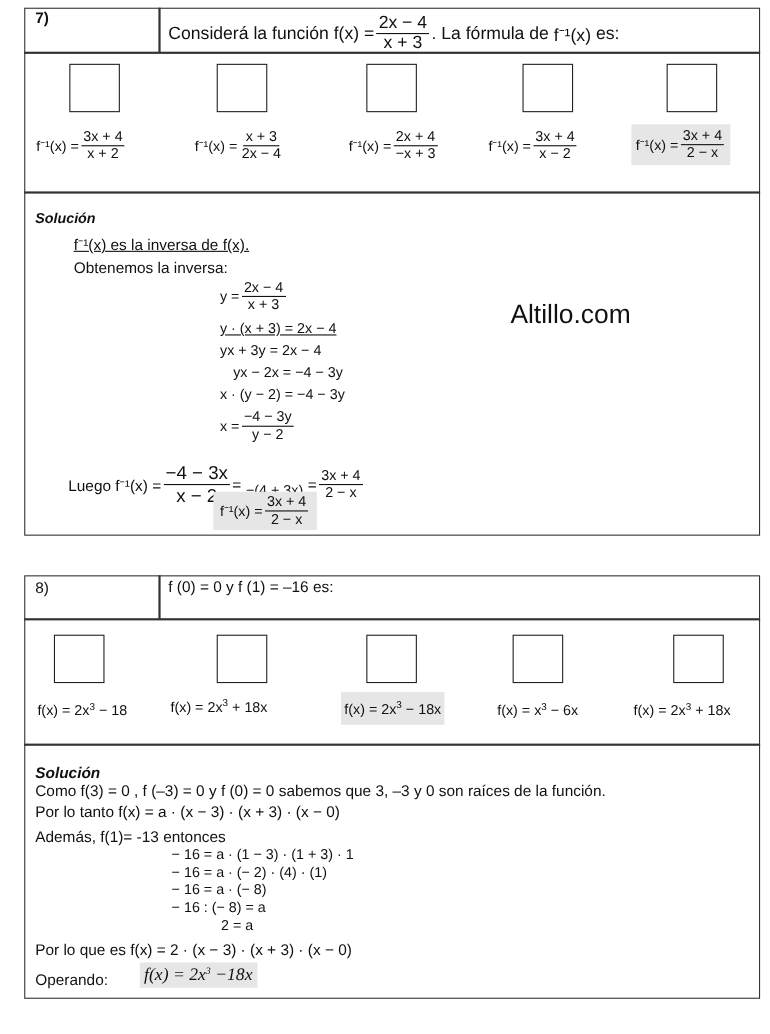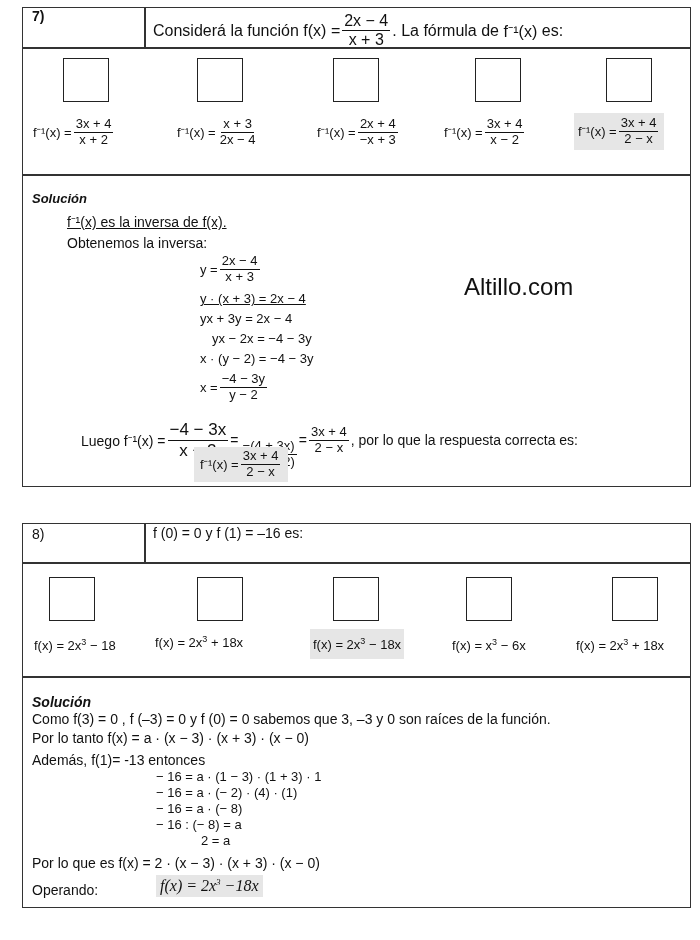--- a/index.html
+++ b/index.html
@@ -10,21 +10,21 @@
   .hline { position: absolute; height: 1.5px; background: #333; }
   .vline { position: absolute; width: 1.5px; background: #333; }
   .check { position: absolute; width: 46px; height: 44px; border: 1px solid #222; box-sizing: border-box; background: #fff; }
   .hl { background: #e6e6e6; }
   .frac { display: inline-flex; flex-direction: column; align-items: center; vertical-align: middle; margin: 0 2px; line-height: 1.15; }
   .frac .num { border-bottom: 1px solid #111; padding: 0 2px; }
   .frac .den { padding: 0 2px; }
   .math { font-size: 13px; white-space: nowrap; }
   .line { position: absolute; white-space: nowrap; }
   .sol-title { font-weight: bold; font-style: italic; font-size: 13px; }
-  .times { font-family: "Liberation Serif", serif; font-style: italic; font-size: 16px; margin-left: 29px; }
+  .times { font-family: "Liberation Serif", serif; font-style: italic; font-size: 16px; }
   sup { font-size: 9px; }
   .watermark { font-size: 24px; color: #111; }
 </style>
 </head>
 <body>
 
 <div>
 
   <div class="box" style="left:22px;top:7px;width:669px;height:480px;"></div>
   <div class="hline" style="left:22px;top:47px;width:669px;"></div>
@@ -103,37 +103,36 @@
   <div class="line math" style="left:212px;top:331px;">yx − 2x = −4 − 3y</div>
   <div class="line math" style="left:200px;top:351px;">x · (y − 2) = −4 − 3y</div>
   <div class="line math" style="left:200px;top:372px;display:flex;align-items:center;">
     <span>x =</span>
     <span class="frac">
         <span class="num">−4 − 3y</span>
         <span class="den">y − 2</span>
       </span>
   </div>
 
-  <div class="line math" style="left:81px;top:411px;font-size:14px;display:flex;align-items:center;">
+  <div class="line math" style="left:62px;top:411px;font-size:14px;display:flex;align-items:center;">
     <span>Luego  f⁻¹(x) =</span>
     <span class="frac" style="font-size:17px;">
         <span class="num">−4 − 3x</span>
         <span class="den">x − 2</span>
       </span>
     <span>=</span>
     <span class="frac" style="font-size:13px;margin-top:28px;">
         <span class="num">−(4 + 3x)</span>
         <span class="den">−(−x + 2)</span>
       </span>
     <span>=</span>
     <span class="frac" style="font-size:13px;">
         <span class="num">3x + 4</span>
         <span class="den">2 − x</span>
       </span>
-    <span>, por lo que la respuesta correcta es:</span>
   </div>
 
   <div class="abs math hl" style="left:194px;top:447px;padding:2px 6px;display:flex;align-items:center;">
     <span>f⁻¹(x) =</span>
     <span class="frac">
         <span class="num">3x + 4</span>
         <span class="den">2 − x</span>
       </span>
   </div>
 

